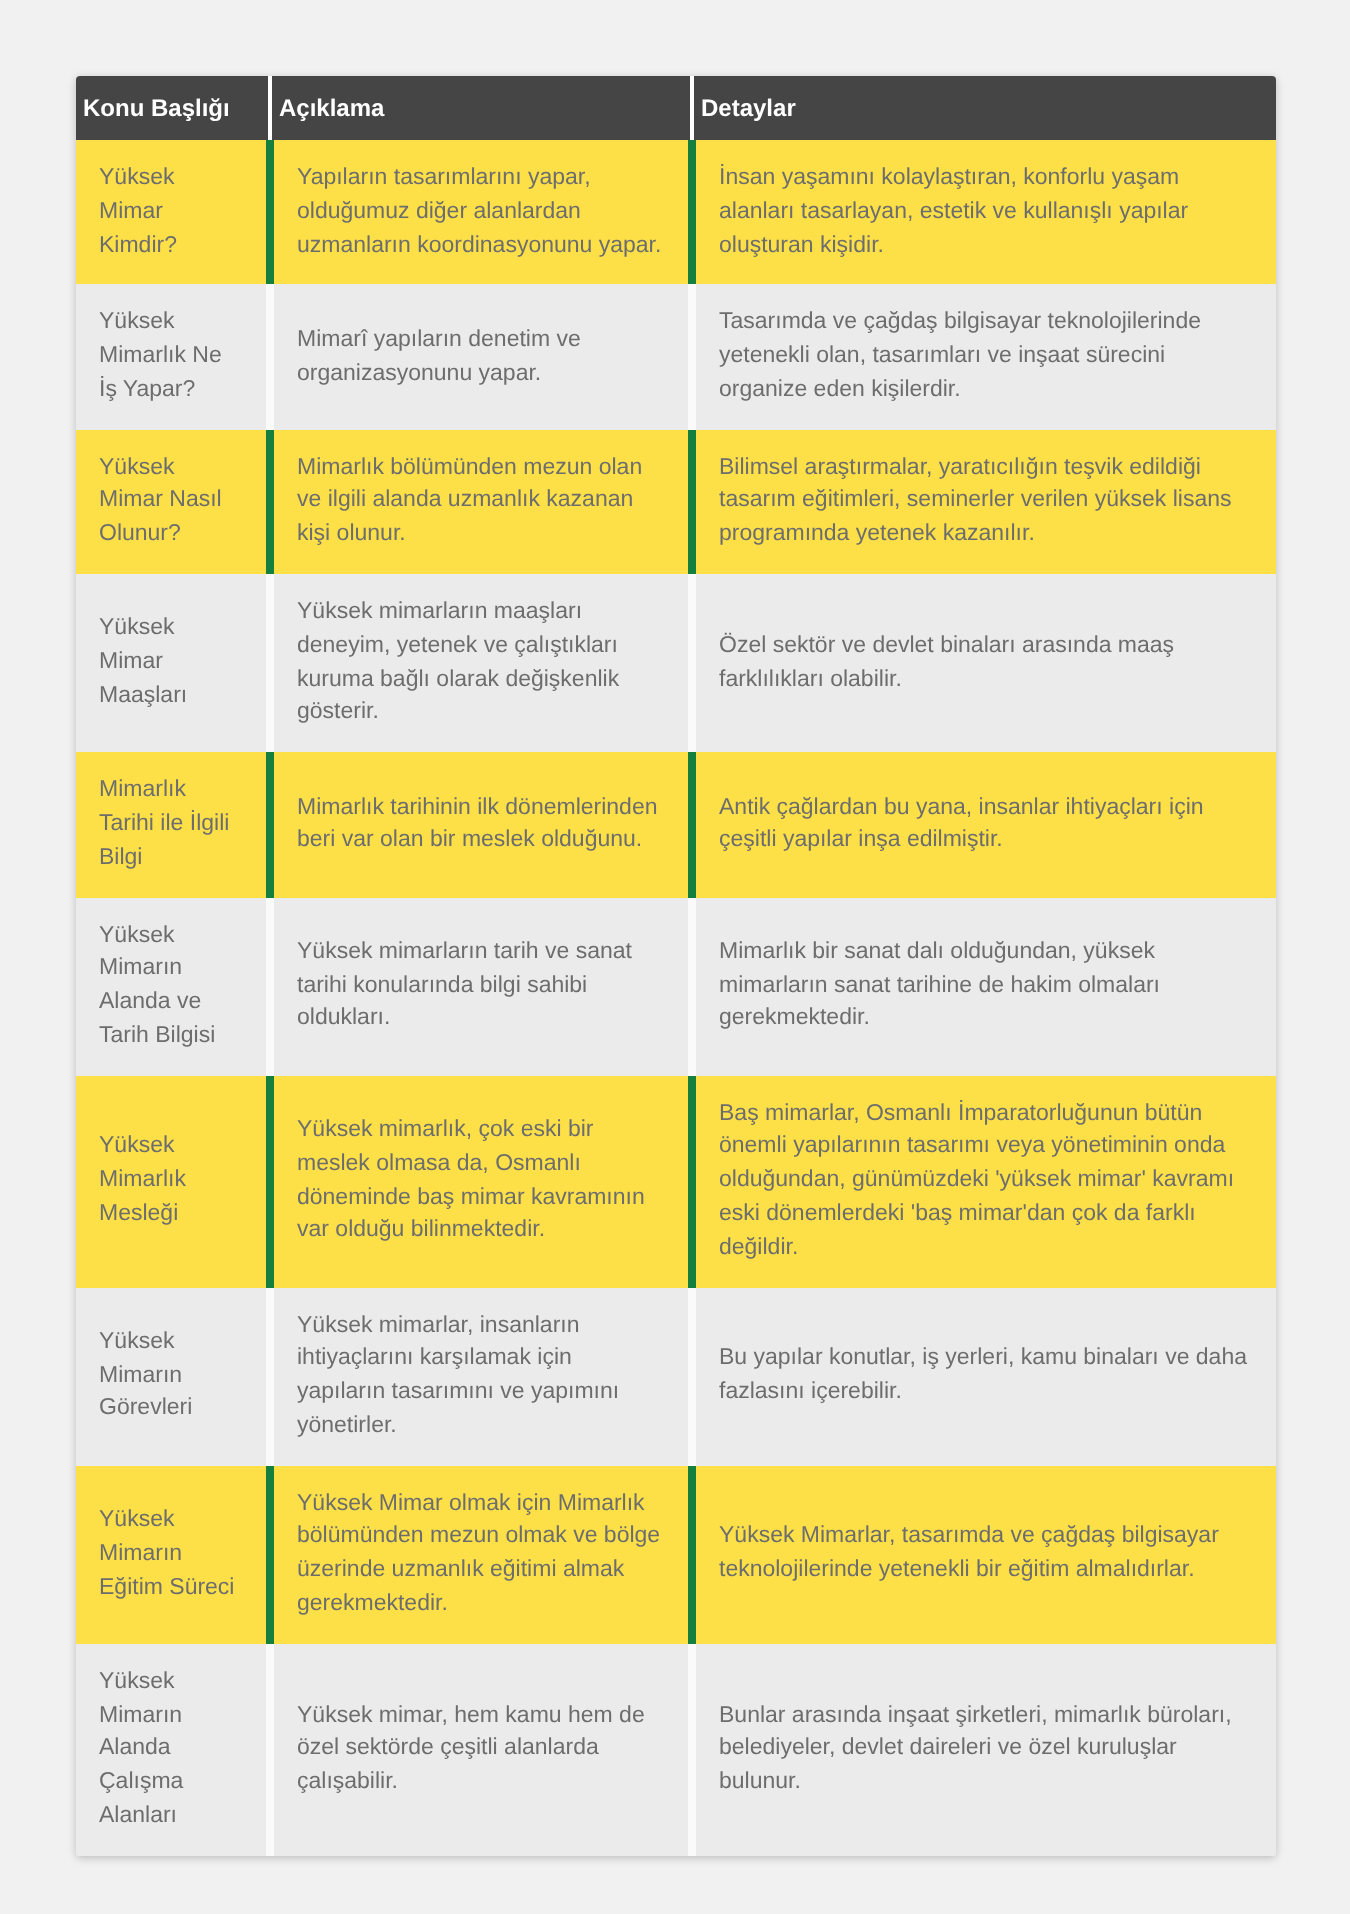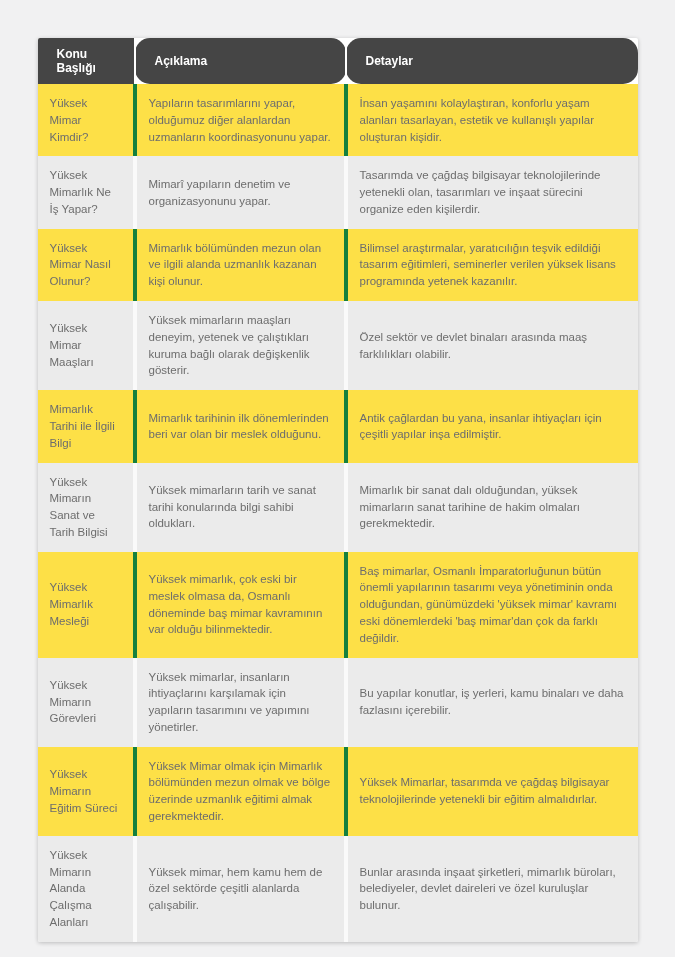--- a/index.html
+++ b/index.html
@@ -34,24 +34,24 @@
     border-collapse: collapse;
     table-layout: fixed;
   }
 
   thead th {
     background: #454545;
     color: #ffffff;
     font-size: 12px;
     font-weight: bold;
     text-align: left;
-    padding: 9px 19px;
+    padding: 9px 4px;
     vertical-align: middle;
   }
-  thead th + th { border-left: 2px solid #ffffff; border-radius: 15px; }
+  thead th + th { border-left: 2px solid #ffffff; }
 
   col.c-topic { width: 97px; }
   col.c-desc  { width: 211px; }
   col.c-det   { width: 292px; }
 
   tbody td {
     font-size: 11.5px;
     line-height: 1.46;
     color: #6d6d6d;
     padding: 11px 12px;
@@ -99,21 +99,21 @@
         <td>Yüksek Mimar Maaşları</td>
         <td>Yüksek mimarların maaşları deneyim, yetenek ve çalıştıkları kuruma bağlı olarak değişkenlik gösterir.</td>
         <td>Özel sektör ve devlet binaları arasında maaş farklılıkları olabilir.</td>
       </tr>
       <tr>
         <td>Mimarlık Tarihi ile İlgili Bilgi</td>
         <td>Mimarlık tarihinin ilk dönemlerinden beri var olan bir meslek olduğunu.</td>
         <td>Antik çağlardan bu yana, insanlar ihtiyaçları için çeşitli yapılar inşa edilmiştir.</td>
       </tr>
       <tr>
-        <td>Yüksek Mimarın Sanat ve Tarih Bilgisi</td>
+        <td>Yüksek Mimarın Alanda ve Tarih Bilgisi</td>
         <td>Yüksek mimarların tarih ve sanat tarihi konularında bilgi sahibi oldukları.</td>
         <td>Mimarlık bir sanat dalı olduğundan, yüksek mimarların sanat tarihine de hakim olmaları gerekmektedir.</td>
       </tr>
       <tr>
         <td>Yüksek Mimarlık Mesleği</td>
         <td>Yüksek mimarlık, çok eski bir meslek olmasa da, Osmanlı döneminde baş mimar kavramının var olduğu bilinmektedir.</td>
         <td>Baş mimarlar, Osmanlı İmparatorluğunun bütün önemli yapılarının tasarımı veya yönetiminin onda olduğundan, günümüzdeki 'yüksek mimar' kavramı eski dönemlerdeki 'baş mimar'dan çok da farklı değildir.</td>
       </tr>
       <tr>
         <td>Yüksek Mimarın Görevleri</td>

